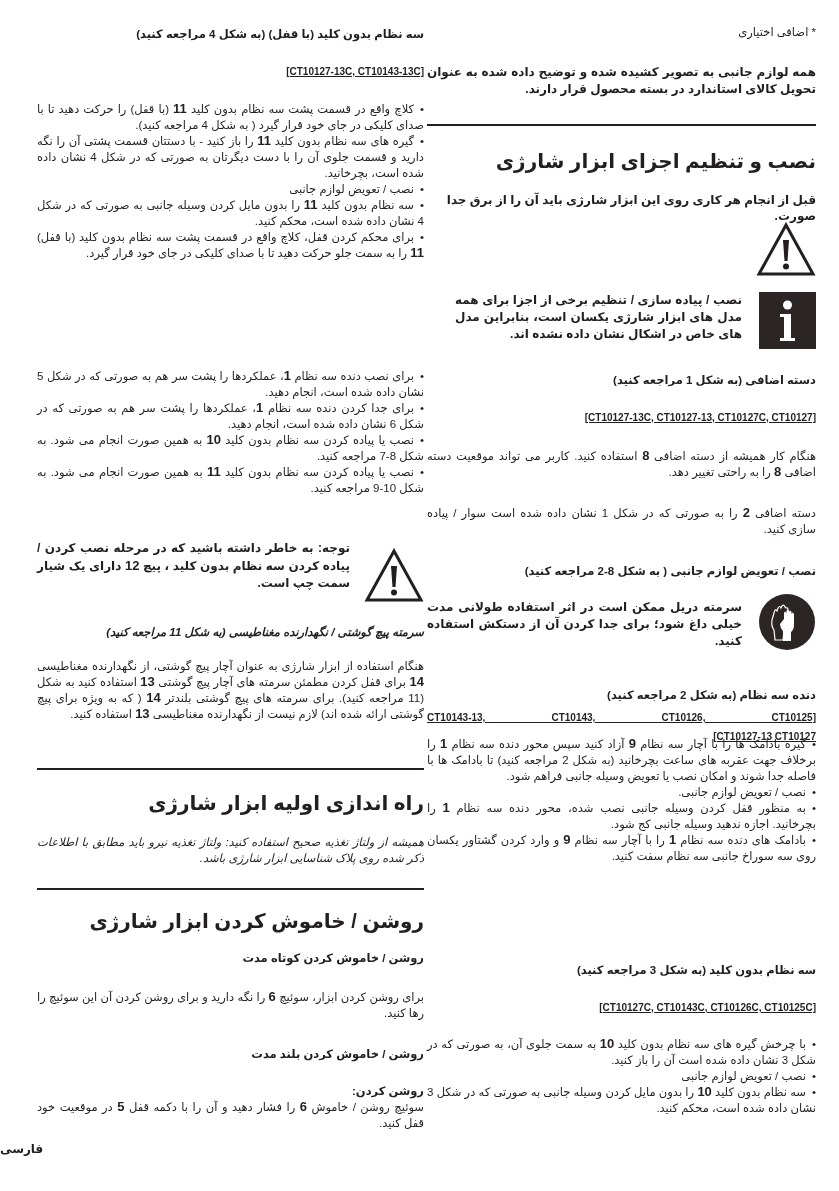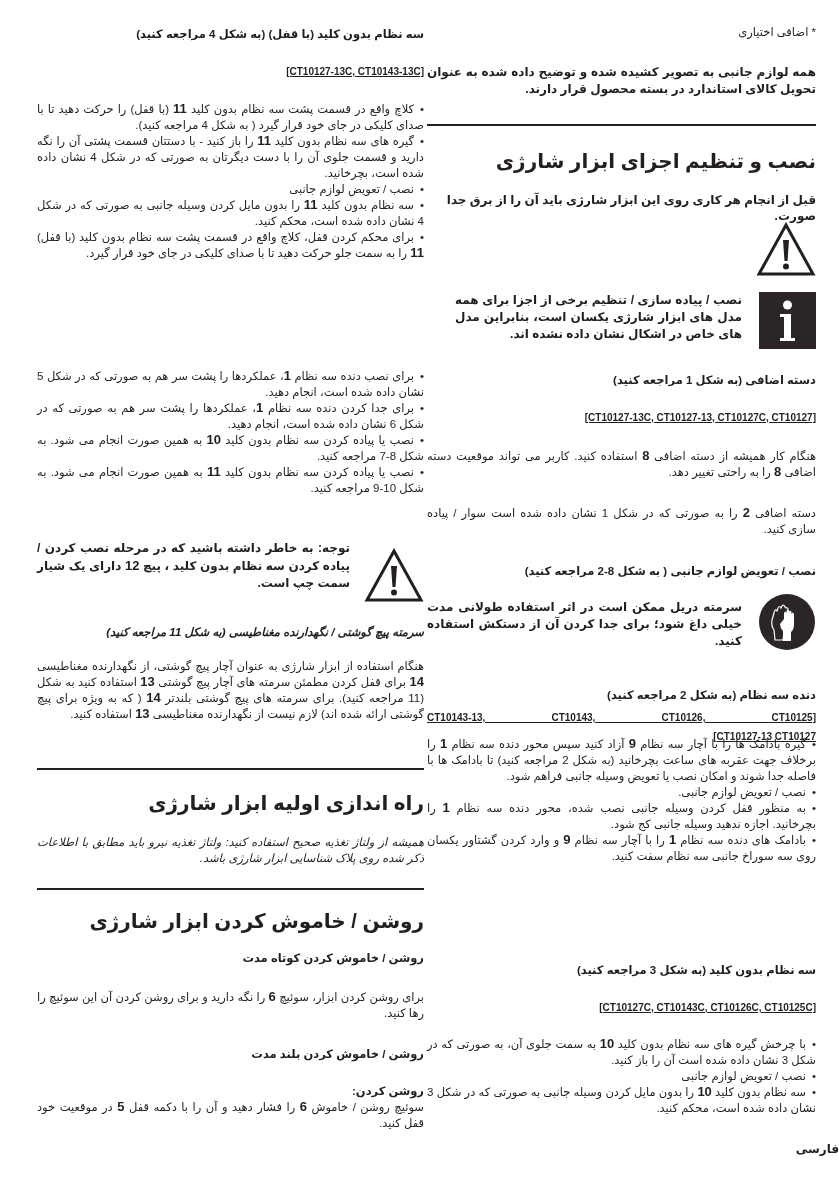--- a/index.html
+++ b/index.html
@@ -33,21 +33,21 @@
   ul.bul { list-style: none; }
   ul.bul li { text-align: justify; text-align-last: right; }
   ul.bul li::before { content: "•"; padding-left: 6px; }
 
   .note-row { position: absolute; left: 0; right: 0; display: flex; flex-direction: row; align-items: flex-start; }
   .note-row .icon { flex: 0 0 auto; }
   .note-row .text { flex: 1 1 auto; font-weight: bold; font-size: 12px; line-height: 17px; text-align: justify; text-align-last: right; }
 
   .footer {
     position: absolute; top: 1141px; left: 0; width: 839px;
-    text-align: right; font-weight: bold; font-size: 12px; direction: rtl;
+    text-align: left; font-weight: bold; font-size: 12px; direction: rtl;
   }
   .num { font-weight: bold; font-size: 13px; }
 </style>
 </head>
 <body>
 
 <div class="col col-right" style="height:1191px;">
 
   <div class="blk" style="top:24px;">* اضافی اختیاری</div>
 

